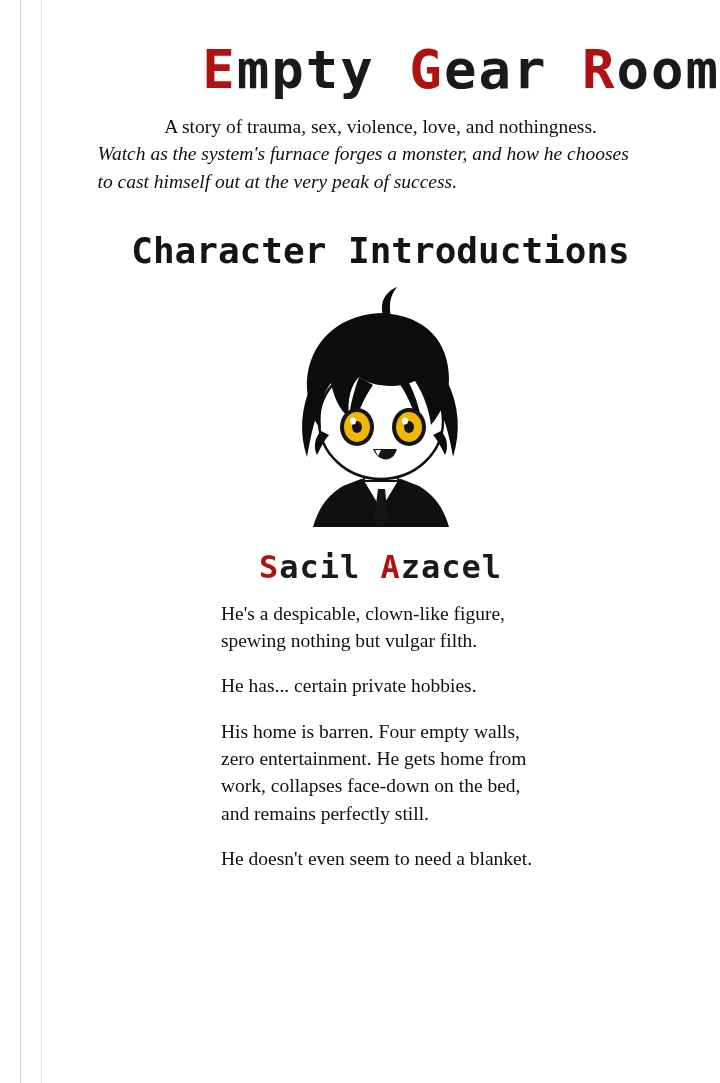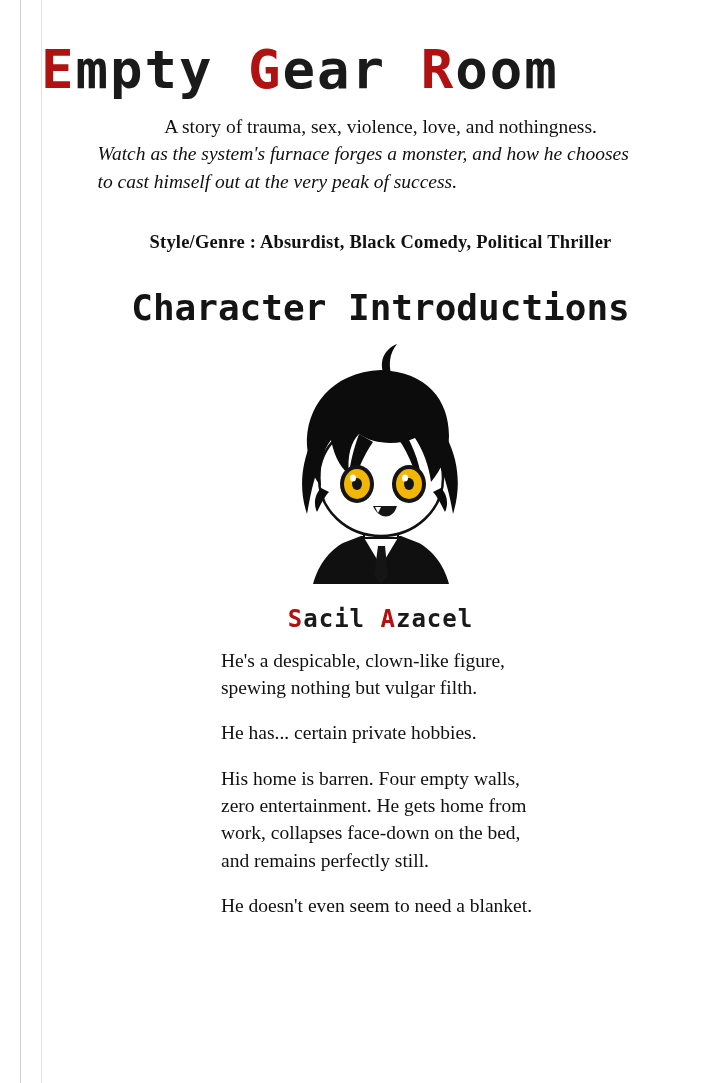--- a/index.html
+++ b/index.html
@@ -31,21 +31,21 @@
     position: absolute;
     left: 41px;
     right: 0;
     top: 0;
     bottom: 0;
   }
 
   
   .title {
     margin-top: 42px;
-    text-align: left;
+    text-align: right;
     font-family: "DejaVu Sans Mono", monospace;
     font-weight: bold;
     font-size: 54px;
     line-height: 1.05;
     letter-spacing: 2px;
     color: #1a1a1a;
     white-space: nowrap;
   }
   .title .cap {
     color: #b01212;
@@ -94,21 +94,21 @@
     height: 265px;
     position: relative;
   }
 
   
   .char-name {
     margin-top: 2px;
     text-align: center;
     font-family: "DejaVu Sans Mono", monospace;
     font-weight: bold;
-    font-size: 24px;
+    font-size: 32px;
     letter-spacing: 1px;
     color: #1a1a1a;
   }
   .char-name .cap { color: #b01212; }
 
   
   .desc {
     margin: 14px 0 0 180px;
     width: 320px;
     font-size: 19.5px;
@@ -131,21 +131,20 @@
     <span class="cap">G</span><span>ear</span>
     <span class="cap">R</span><span>oom</span>
   </div>
 
   <div class="logline">
     <div class="l1">A story of trauma, sex, violence, love, and nothingness.</div>
     <div class="l2">Watch as the system's furnace forges a monster, and how he chooses</div>
     <div class="l3">to cast himself out at the very peak of success.</div>
   </div>
 
-  <div class="genre">Style/Genre : Absurdist, Black Comedy, Political Thriller</div>
 
   <div class="section-heading">Character Introductions</div>
 
   <div class="art-wrap">
     <div class="art">
       <svg viewBox="0 0 260 265" width="260" height="265" aria-hidden="true">
 
         <path d="M92 205 C 80 212, 68 224, 62 246 L 198 246 C 192 224, 180 212, 168 205 L 150 198 L 110 198 Z" fill="#101010"></path>
 
         <path d="M112 198 L 130 228 L 148 198 L 138 194 L 122 194 Z" fill="#ffffff"></path>

